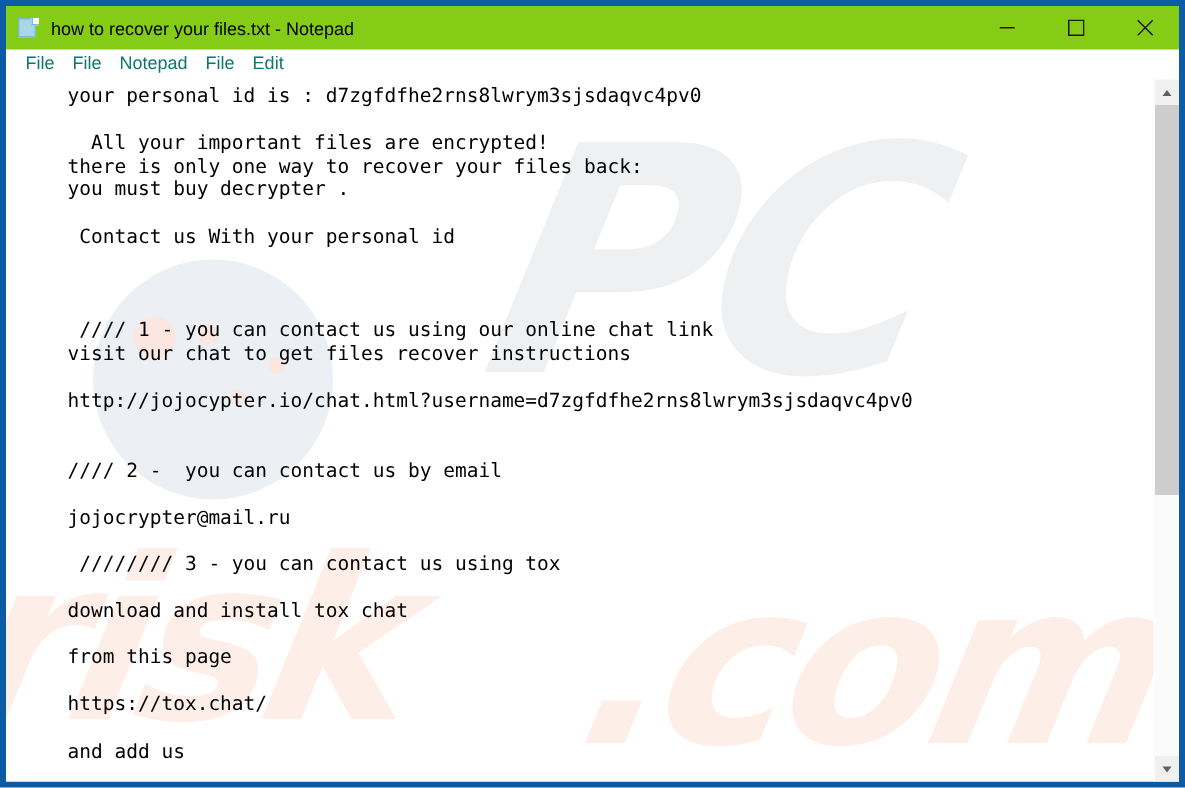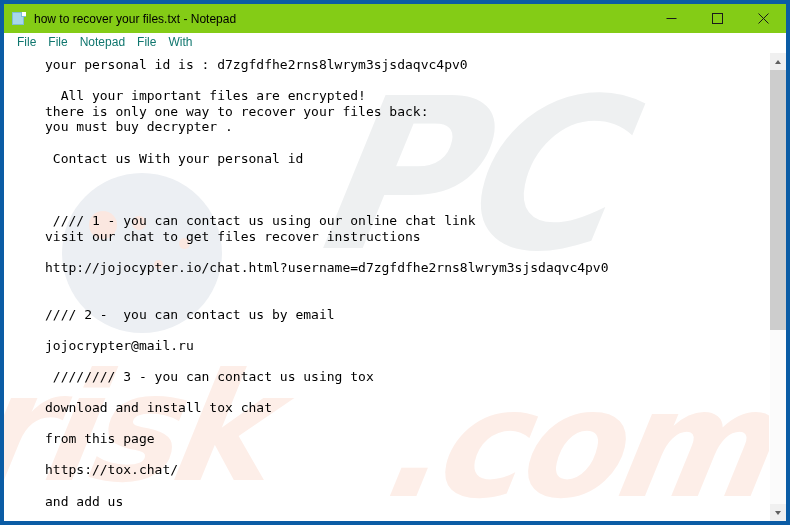--- a/index.html
+++ b/index.html
@@ -296,21 +296,21 @@
         </svg>
       </div>
     </div>
   </div>
 
   <div id="menubar">
     <div class="menu-item">File</div>
     <div class="menu-item">File</div>
     <div class="menu-item">Notepad</div>
     <div class="menu-item">File</div>
-    <div class="menu-item">With</div>
+    <div class="menu-item">Edit</div>
   </div>
 
   <div id="editor-wrap">
 
     <div id="watermarks">
       <div id="wm-circle"></div>
       <div id="wm-dot1"></div>
       <div id="wm-dot2"></div>
       <div id="wm-dot3"></div>
       <div id="wm-dot4"></div>

